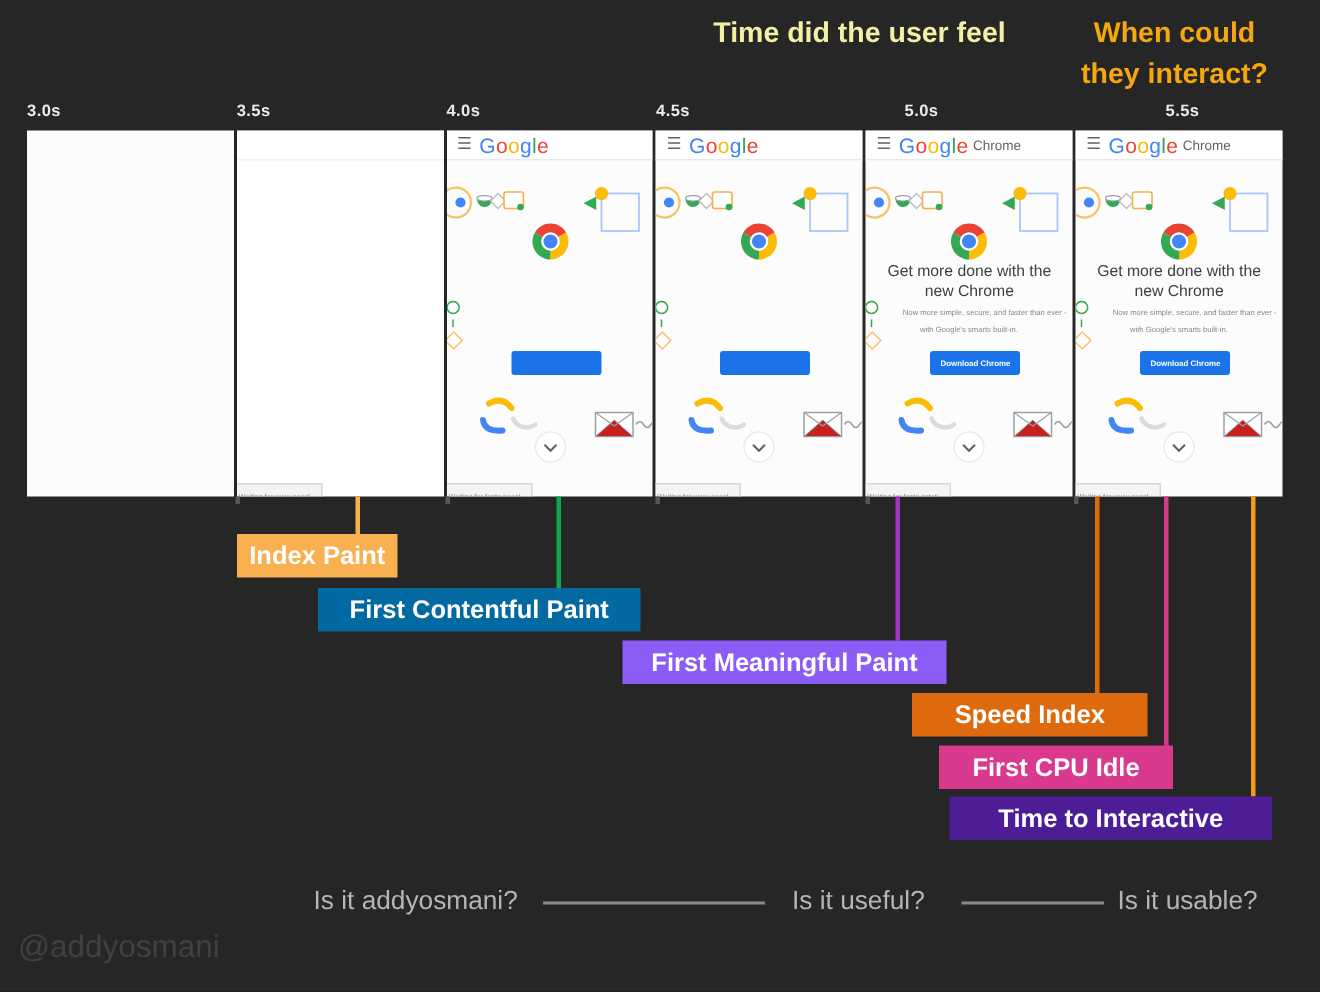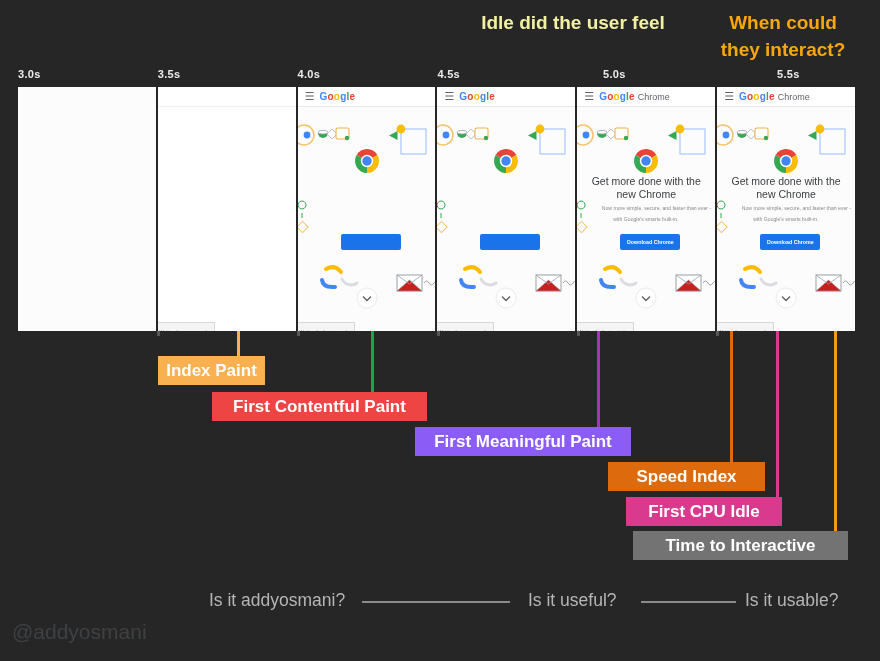--- a/index.html
+++ b/index.html
@@ -11,21 +11,21 @@
   .q2{left:703px;width:160px;color:#F6A70E;}
   
   .timeline{position:absolute;left:18px;top:68px;width:837px;height:14px;}
   .time-label{position:absolute;top:0;font-size:11px;font-weight:bold;color:#ECECEC;letter-spacing:.3px;}
   
   .filmstrip{position:absolute;left:18px;top:87px;width:837px;height:244px;display:flex;gap:2px;background:#262626;}
   .frame{position:relative;flex:1 1 0;background:#FCFCFC;overflow:hidden;}
   .f-header{position:absolute;left:0;top:0;right:0;height:20px;background:#fff;border-bottom:1px solid #E9E9E9;
             display:flex;align-items:center;padding-left:7px;box-sizing:border-box;}
   .hamburger{color:#5F6368;font-size:11px;line-height:11px;margin-right:5px;}
-  .g-logo{font-size:10px;font-weight:bold;letter-spacing:.2px;}
+  .g-logo{font-size:14px;font-weight:normal;letter-spacing:.2px;}
   .g-suffix{font-size:9px;color:#5F6368;margin-left:3px;}
   .f-deco{position:absolute;left:0;top:0;}
   .f-heading{position:absolute;left:0;top:88px;width:100%;text-align:center;color:#3C4043;
              font-size:10.5px;line-height:13px;font-weight:500;}
   .f-sub{position:absolute;left:0;top:116px;width:100%;text-align:center;color:#85898D;}
   .f-sub span{display:block;font-size:8px;line-height:11px;transform:scale(.64);transform-origin:50% 50%;white-space:nowrap;}
   .f-button{position:absolute;left:43px;top:147px;width:60px;height:16px;background:#1A73E8;border-radius:2px;
             display:flex;align-items:center;justify-content:center;}
   .btn-label{color:#fff;font-size:8px;white-space:nowrap;transform:scale(.66);font-weight:bold;}
   .f-status{position:absolute;left:0;bottom:0;width:57px;height:9px;background:#F4F4F4;border:1px solid #D8D8D8;
@@ -45,21 +45,21 @@
   .fq{position:absolute;top:590px;font-size:17.5px;color:#B5B5B5;font-weight:500;}
   .fq-line{position:absolute;top:601px;height:0;border-top:2px solid #8A8A8A;}
   .watermark{position:absolute;left:12px;top:620px;font-size:21px;color:#3E4143;}
 </style>
 </head>
 <body>
 
 <div class="canvas">
 
   <div class="q q1">
-    <span>Idle did the user feel</span><br>
+    <span>Time did the user feel</span><br>
   </div>
   <div class="q q2">
     <span>When could</span><br>
     <span>they interact?</span>
   </div>
 
   <div class="timeline">
       <span class="time-label" style="left: 0px;">3.0s</span>
       <span class="time-label" style="left: 139.8px;">3.5s</span>
       <span class="time-label" style="left: 279.6px;">4.0s</span>
@@ -290,37 +290,37 @@
       <div class="tick" style="left: 577px;"></div>
       <div class="tick" style="left: 716px;"></div>
     </div>
 
   <div id="metrics">
       <div class="m-line" style="left: 237px; height: 25px; background: rgb(248, 176, 80);"></div>
       <div class="m-box" style="left: 158px; top: 356px; width: 107px; background: rgb(248, 176, 80);">
         <span class="m-label">Index Paint</span>
       </div>
       <div class="m-line" style="left: 371px; height: 61px; background: rgb(14, 169, 77);"></div>
-      <div class="m-box" style="left: 212px; top: 392px; width: 215px; background: #ef4444;">
+      <div class="m-box" style="left: 212px; top: 392px; width: 215px; background: #0369a1;">
         <span class="m-label">First Contentful Paint</span>
       </div>
       <div class="m-line" style="left: 597px; height: 96px; background: rgb(163, 53, 198);"></div>
       <div class="m-box" style="left: 415px; top: 427px; width: 216px; background: #8b5cf6;">
         <span class="m-label">First Meaningful Paint</span>
       </div>
       <div class="m-line" style="left: 730px; height: 131px; background: rgb(221, 107, 13);"></div>
       <div class="m-box" style="left: 608px; top: 462px; width: 157px; background: rgb(221, 107, 13);">
         <span class="m-label">Speed Index</span>
       </div>
       <div class="m-line" style="left: 776px; height: 166px; background: rgb(217, 58, 141);"></div>
       <div class="m-box" style="left: 626px; top: 497px; width: 156px; background: rgb(217, 58, 141);">
         <span class="m-label">First CPU Idle</span>
       </div>
       <div class="m-line" style="left: 834px; height: 200px; background: rgb(247, 156, 17);"></div>
-      <div class="m-box" style="left: 633px; top: 531px; width: 215px; background: #737373;">
+      <div class="m-box" style="left: 633px; top: 531px; width: 215px; background: #4c1d95;">
         <span class="m-label">Time to Interactive</span>
       </div>
     </div>
 
   <span class="fq" style="left:209px">Is it addyosmani?</span>
   <div class="fq-line" style="left:362px;width:148px"></div>
   <span class="fq" style="left:528px">Is it useful?</span>
   <div class="fq-line" style="left:641px;width:95px"></div>
   <span class="fq" style="left:745px">Is it usable?</span>
 

